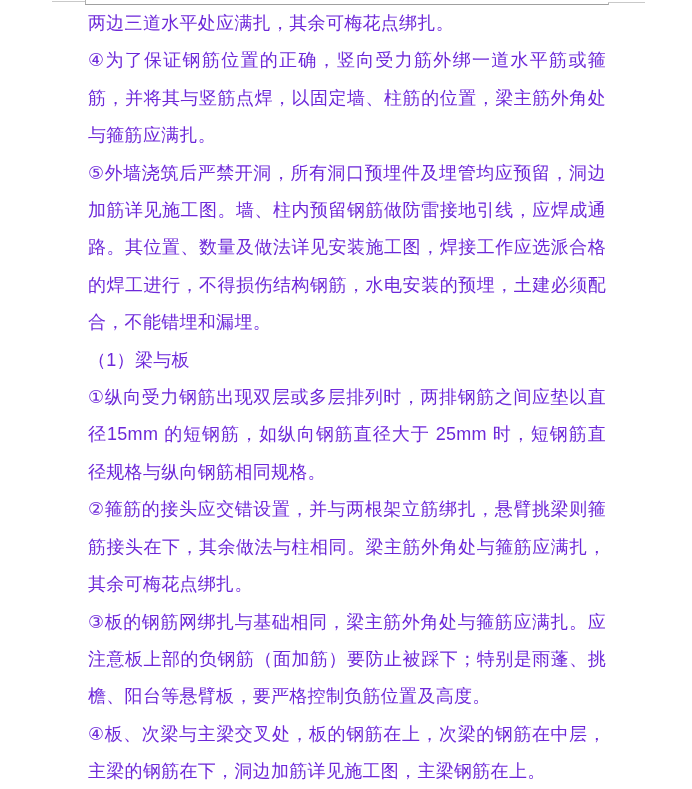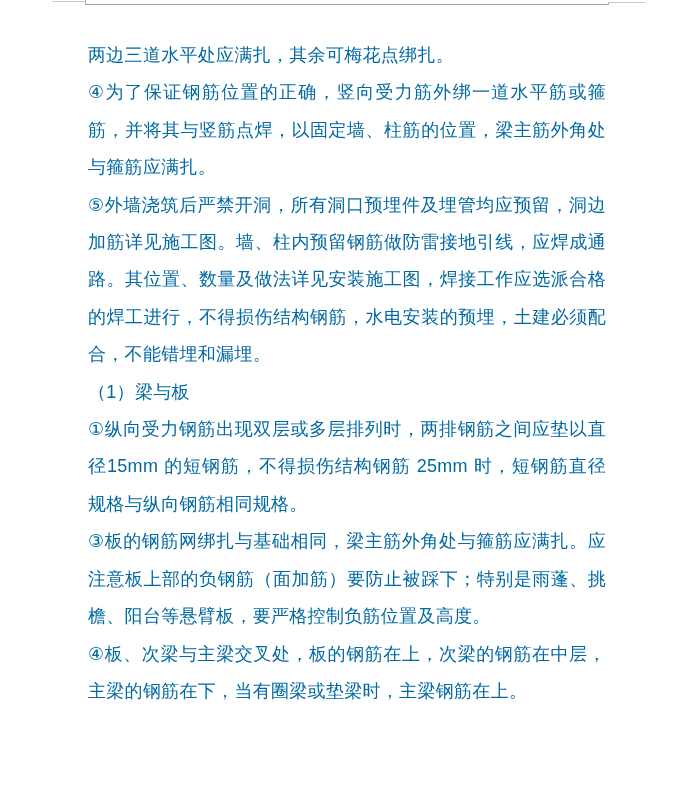--- a/index.html
+++ b/index.html
@@ -30,27 +30,26 @@
   .bmark-left-vert    { left: 85px;  top: 0px; width: 1px;   height: 5px; background: #b0b0b0; }
   .bmark-main         { left: 85px;  top: 4px; width: 523px; height: 1px; background: #a0a0a0; }
   .bmark-right-vert   { left: 608px; top: 2px; width: 1px;   height: 3px; background: #b0b0b0; }
   .bmark-right-light  { left: 608px; top: 2px; width: 37px;  height: 1px; background: #c9c9c9; }
 
   .content {
     position: absolute;
     left: 88px;
     top: 5px;
     width: 518px;
-    color: #0369a1;
+    color: #6d28d9;
     font-size: 18px;
     line-height: 37.4px;
     text-align: justify;
     text-justify: inter-character;
     letter-spacing: 0.3px;
-    margin-top: 32px;
   }
   .content p {
     margin: 0;
     padding: 0;
   }
 </style>
 </head>
 <body>
 
 <div class="page">
@@ -59,18 +58,19 @@
   <div class="bmark bmark-left-vert"></div>
   <div class="bmark bmark-main"></div>
   <div class="bmark bmark-right-vert"></div>
   <div class="bmark bmark-right-light"></div>
 
   <div class="content">
     <p>两边三道水平处应满扎，其余可梅花点绑扎。</p>
     <p>④为了保证钢筋位置的正确，竖向受力筋外绑一道水平筋或箍筋，并将其与竖筋点焊，以固定墙、柱筋的位置，梁主筋外角处与箍筋应满扎。</p>
     <p>⑤外墙浇筑后严禁开洞，所有洞口预埋件及埋管均应预留，洞边加筋详见施工图。墙、柱内预留钢筋做防雷接地引线，应焊成通路。其位置、数量及做法详见安装施工图，焊接工作应选派合格的焊工进行，不得损伤结构钢筋，水电安装的预埋，土建必须配合，不能错埋和漏埋。</p>
     <p>（1）梁与板</p>
-    <p>①纵向受力钢筋出现双层或多层排列时，两排钢筋之间应垫以直径15mm 的短钢筋，不得损伤结构钢筋 25mm 时，短钢筋直径规格与纵向钢筋相同规格。</p>
+    <p>①纵向受力钢筋出现双层或多层排列时，两排钢筋之间应垫以直径15mm 的短钢筋，如纵向钢筋直径大于 25mm 时，短钢筋直径规格与纵向钢筋相同规格。</p>
+    <p>②箍筋的接头应交错设置，并与两根架立筋绑扎，悬臂挑梁则箍筋接头在下，其余做法与柱相同。梁主筋外角处与箍筋应满扎，其余可梅花点绑扎。</p>
     <p>③板的钢筋网绑扎与基础相同，梁主筋外角处与箍筋应满扎。应注意板上部的负钢筋（面加筋）要防止被踩下；特别是雨蓬、挑檐、阳台等悬臂板，要严格控制负筋位置及高度。</p>
-    <p>④板、次梁与主梁交叉处，板的钢筋在上，次梁的钢筋在中层，主梁的钢筋在下，当有圈梁或垫梁时，主梁钢筋在上。</p>
+    <p>④板、次梁与主梁交叉处，板的钢筋在上，次梁的钢筋在中层，主梁的钢筋在下，洞边加筋详见施工图，主梁钢筋在上。</p>
   </div>
 
 </div>
 
 </body></html>

